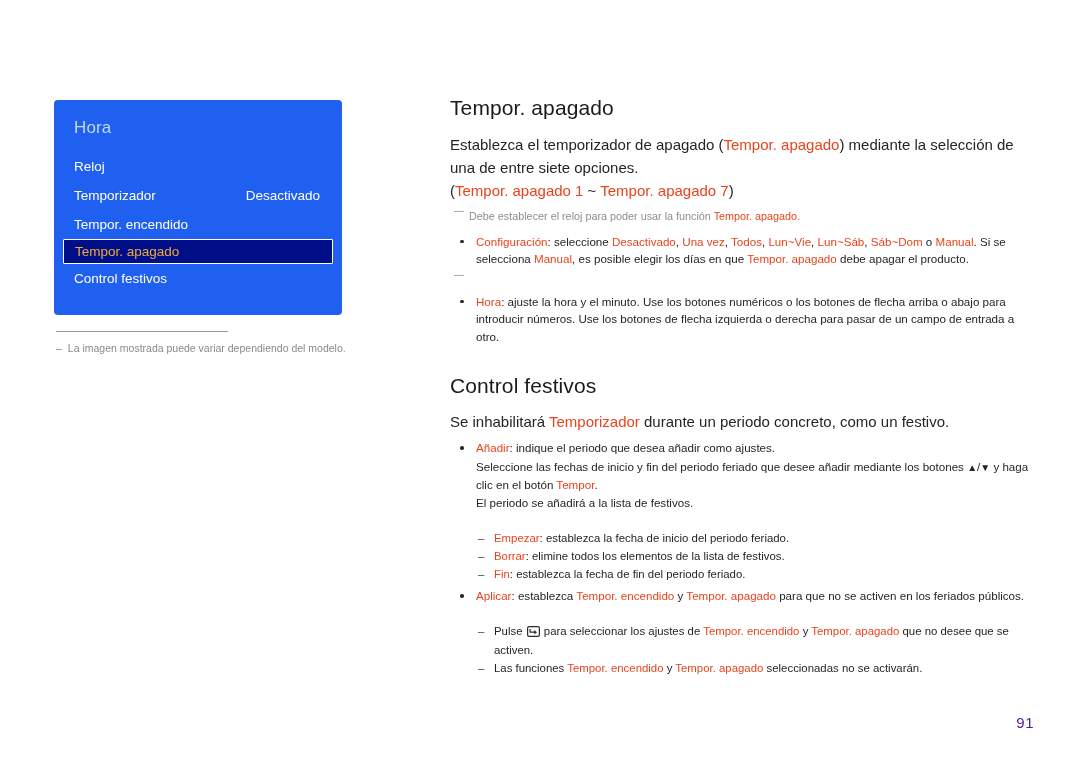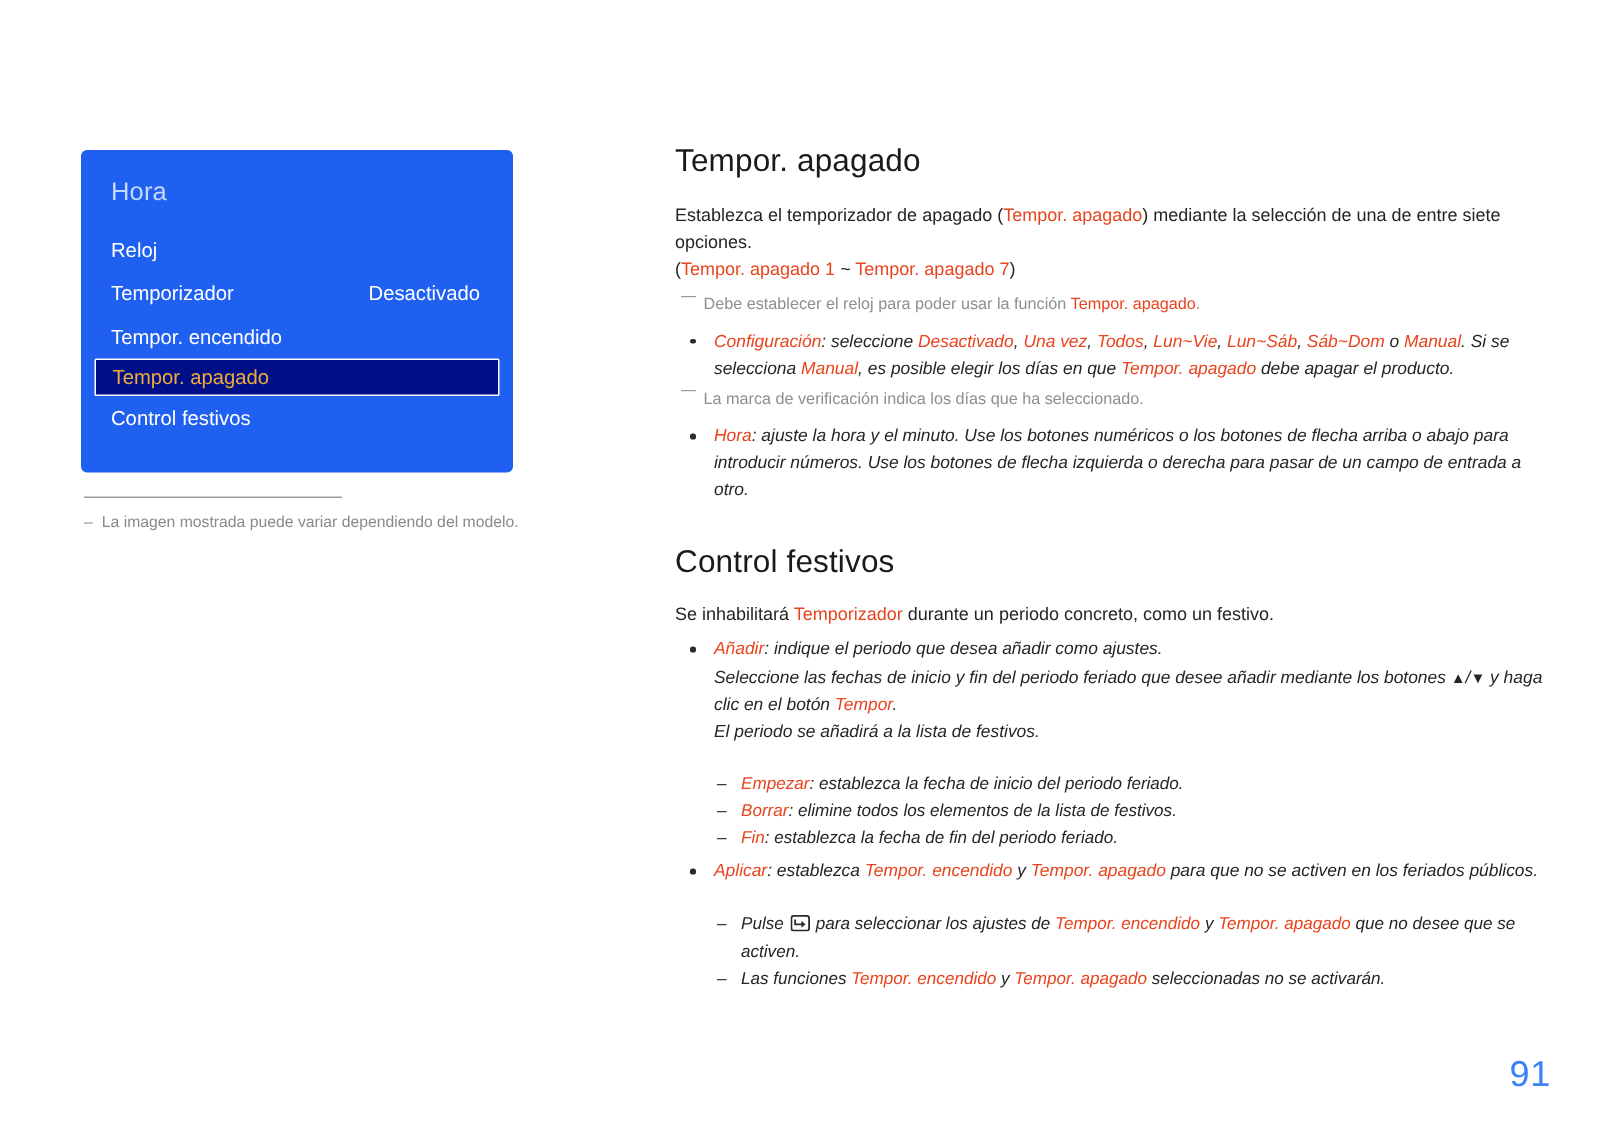--- a/index.html
+++ b/index.html
@@ -123,21 +123,21 @@
     margin: 0 0 14px 0;
     letter-spacing: .1px;
   }
 
   h1.section-heading.second {
     margin-top: 28px;
     margin-bottom: 13px;
   }
 
   p.body-text {
-    font-size: 12px;
+    font-size: 15px;
     line-height: 1.52;
     color: #252525;
     margin: 0 0 6px 0;
   }
 
   .accent {
     color: #e8441e;
   }
 
   
@@ -166,21 +166,20 @@
     margin: 0 0 4px 0;
     padding: 0;
   }
   ul.lv1 > li {
     position: relative;
     padding-left: 26px;
     font-size: 11.6px;
     line-height: 1.52;
     color: #252525;
     margin-bottom: 4px;
-    font-style: italic;
   }
   ul.lv1 > li::before {
     content: "";
     position: absolute;
     left: 10px;
     top: 7px;
     width: 3.5px;
     height: 3.5px;
     border-radius: 50%;
     background: #2a2a2a;
@@ -225,22 +224,22 @@
   .tri {
     font-size: 10px;
     letter-spacing: 0;
   }
 
   
   .page-number {
     position: absolute;
     right: 46px;
     bottom: 32px;
-    font-size: 24px;
-    color: #3b82f6;
+    font-size: 15px;
+    color: #4c1d95;
     letter-spacing: .5px;
   }
 </style>
 </head>
 <body>
 
 <div class="page">
 
   <div class="left-col">
 
@@ -300,21 +299,20 @@
     </div>
 
     <ul class="lv1">
       <li>
         <span class="accent">Configuración</span><span>: seleccione </span><span class="accent">Desactivado</span><span>, </span><span class="accent">Una vez</span><span>, </span><span class="accent">Todos</span><span>, </span><span class="accent">Lun~Vie</span><span>, </span><span class="accent">Lun~Sáb</span><span>, </span><span class="accent">Sáb~Dom</span><span> o </span><span class="accent">Manual</span><span>. Si se selecciona </span><span class="accent">Manual</span><span>, es posible elegir los días en que </span><span class="accent">Tempor. apagado</span><span> debe apagar el producto.</span>
       </li>
     </ul>
 
     <div class="note-line">
       <span class="nmark">⎺</span>
-      <span>La marca de verificación indica los días que ha seleccionado.</span>
     </div>
 
     <ul class="lv1">
       <li>
         <span class="accent">Hora</span><span>: ajuste la hora y el minuto. Use los botones numéricos o los botones de flecha arriba o abajo para introducir números. Use los botones de flecha izquierda o derecha para pasar de un campo de entrada a otro.</span>
       </li>
     </ul>
 
     <h1 class="section-heading second">Control festivos</h1>
 

